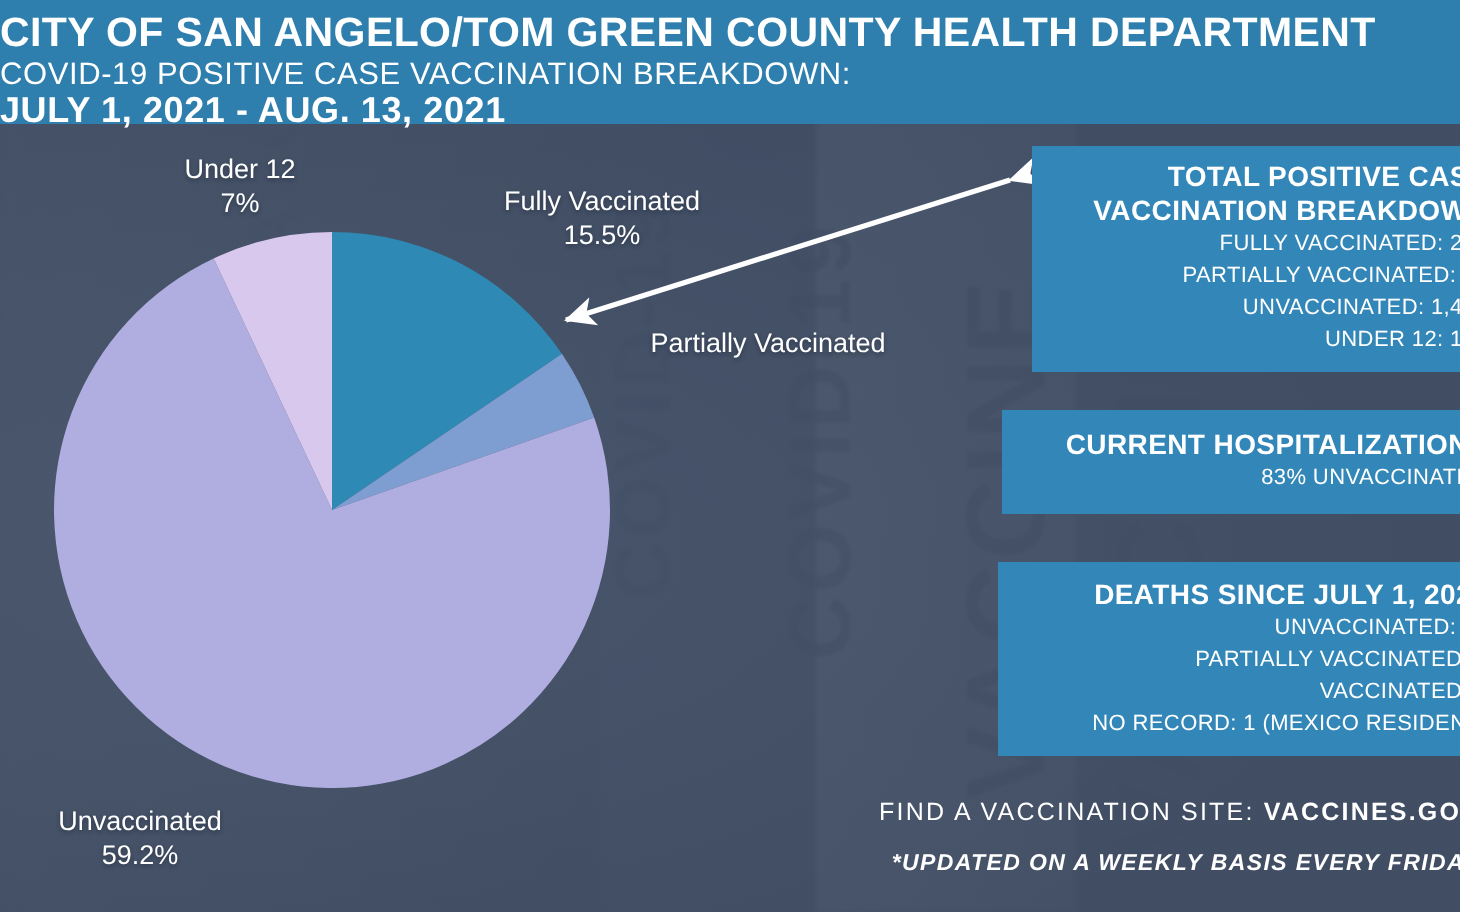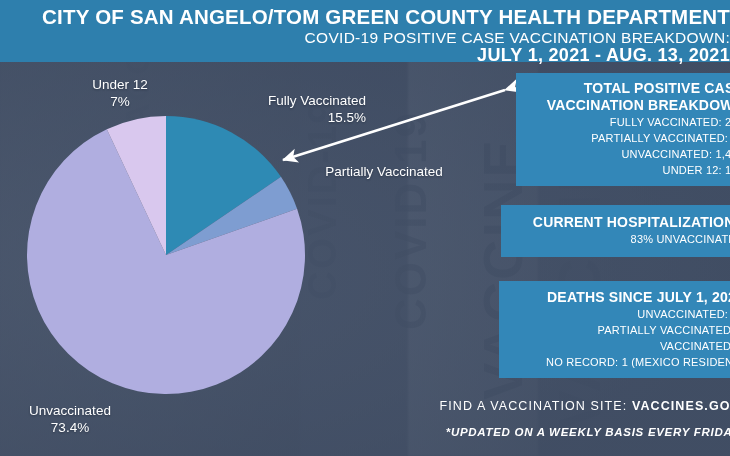--- a/index.html
+++ b/index.html
@@ -20,21 +20,21 @@
   .vial-txt{position:absolute;color:#2b3a50;font-weight:bold;letter-spacing:2px;
             font-family:"Liberation Sans",sans-serif;opacity:.55;
             transform-origin:0 0;white-space:nowrap;filter:blur(.7px);}
   .tint{position:absolute;left:0;top:0;width:730px;height:456px;
         background:linear-gradient(105deg,rgba(72,86,108,.80) 0%,rgba(66,80,103,.72) 45%,rgba(70,84,106,.80) 100%);}
   .tint2{position:absolute;left:0;top:0;width:730px;height:456px;
         background:radial-gradient(ellipse at 20% 60%, rgba(76,88,110,.55) 0%, rgba(60,72,94,.55) 70%);}
 
   
   .header{position:absolute;left:0;top:0;width:730px;height:62px;background:#2e7fad;
-          color:#ffffff;text-align:right;z-index:20;}
+          color:#ffffff;text-align:left;z-index:20;}
   .hdr-1{font-size:20.5px;font-weight:bold;letter-spacing:.2px;line-height:24px;padding-top:5px;
          white-space:nowrap;}
   .hdr-2{font-size:15.5px;font-weight:normal;letter-spacing:.3px;line-height:18px;white-space:nowrap;}
   .hdr-3{font-size:18px;font-weight:bold;letter-spacing:.3px;line-height:16px;white-space:nowrap;}
 
   
   .pie-wrap{position:absolute;left:26px;top:115px;width:280px;height:280px;z-index:10;}
   .pie-label{position:absolute;color:#ffffff;font-size:13.5px;line-height:17px;text-align:center;
              z-index:15;white-space:nowrap;text-shadow:0 1px 2px rgba(20,28,42,.45);}
 
@@ -93,32 +93,32 @@
           <path d="M 140 140 L 80.82 14.23 A 139 139 0 0 1 140.00 1.00 Z" fill="#d9c8ee"></path>
         </g>
     </svg>
   </div>
 
   <div class="pie-label" style="left:60px;top:76px;width:120px;">
     <div>Under 12</div>
     <div>7%</div>
   </div>
 
-  <div class="pie-label" style="left:216px;top:92px;width:150px;text-align:right;">
+  <div class="pie-label" style="left:226px;top:92px;width:150px;">
     <div>Fully Vaccinated</div>
     <div>15.5%</div>
   </div>
 
   <div class="pie-label" style="left:299px;top:163px;width:170px;">
     <div>Partially Vaccinated</div>
   </div>
 
   <div class="pie-label" style="left:5px;top:402px;width:130px;">
     <div>Unvaccinated</div>
-    <div>73.4%</div>
+    <div>59.2%</div>
   </div>
 
   <svg class="arrow-svg">
     <defs>
       <marker id="ahead" markerWidth="7" markerHeight="7" refX="5.6" refY="3.1" orient="auto" markerUnits="strokeWidth">
         <path d="M0,0.3 L6,3.1 L0,5.9 L1.5,3.1 Z" fill="#ffffff"></path>
       </marker>
       <marker id="atail" markerWidth="7" markerHeight="7" refX="5.6" refY="3.1" orient="auto" markerUnits="strokeWidth">
         <path d="M0,0.3 L6,3.1 L0,5.9 L1.5,3.1 Z" fill="#ffffff"></path>
       </marker>

